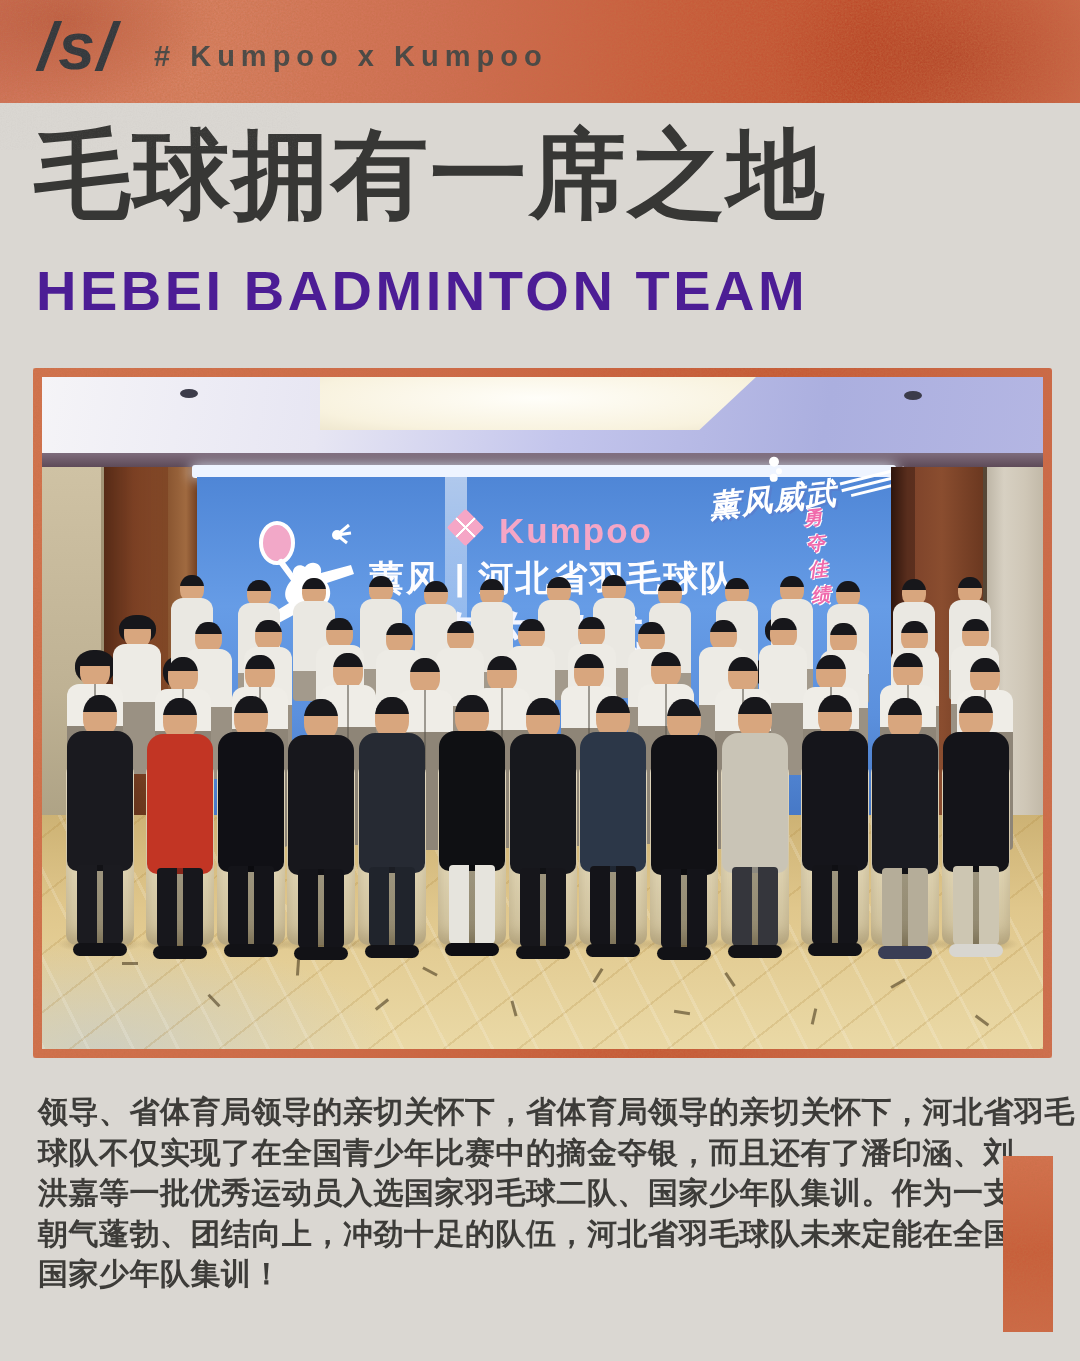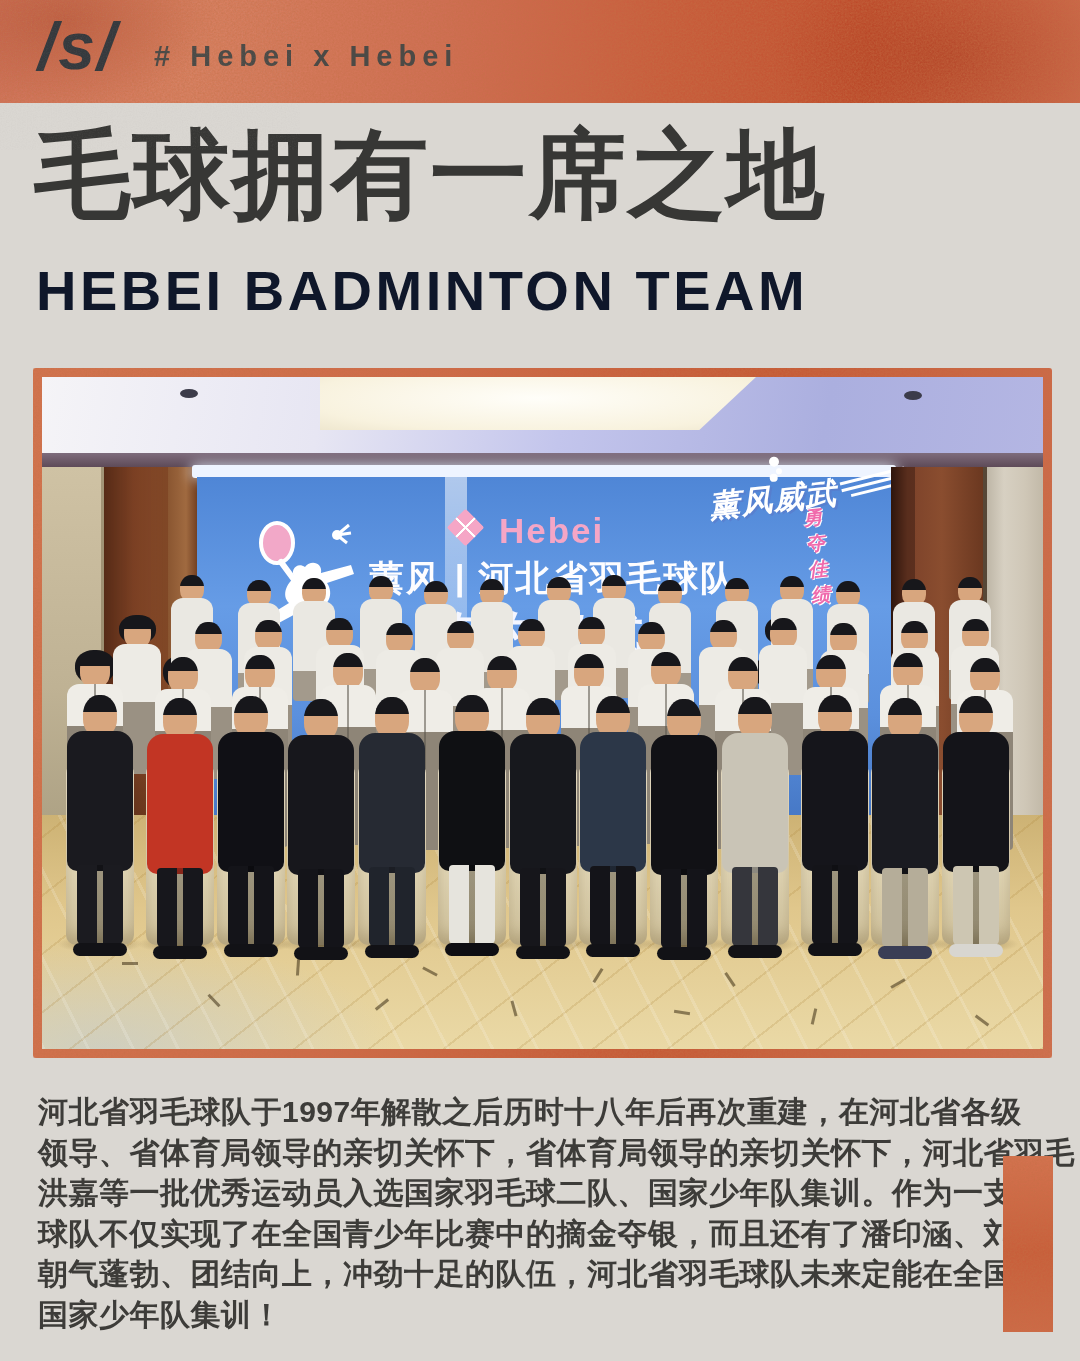--- a/index.html
+++ b/index.html
@@ -11,21 +11,21 @@
     background:linear-gradient(94deg,#d1735a 0%,#d98162 18%,#d07055 40%,#c85c3b 62%,#c14f2e 80%,#cd6a4b 100%);}
   .topbar .blotch{position:absolute;inset:0;background:
     radial-gradient(220px 120px at 6% 20%,rgba(140,35,8,.30),transparent 70%),
     radial-gradient(260px 140px at 88% 55%,rgba(140,30,5,.28),transparent 70%);}
   .slogo{position:absolute;left:38px;top:8px;font-size:66px;font-weight:800;font-style:italic;
     color:#35393d;letter-spacing:2px;}
   .tagline{position:absolute;left:154px;top:40px;font-size:29px;font-weight:600;color:#4c4a46;letter-spacing:6px;}
   
   .title-cn{position:absolute;left:34px;top:122px;font-size:97px;line-height:1.1;font-weight:700;
     color:#373735;letter-spacing:2px;}
-  .title-en{position:absolute;left:36px;top:258px;font-size:56px;font-weight:700;color:#0f172a;letter-spacing:3.5px;}
+  .title-en{position:absolute;left:36px;top:258px;font-size:56px;font-weight:700;color:#4c1d95;letter-spacing:3.5px;}
   
   .frame{position:absolute;left:33px;top:368px;width:1019px;height:690px;border-radius:3px;
     background:linear-gradient(100deg,#d0ущ6b49,#d0704e 30%,#c65a36 60%,#cf6b49 100%);
     background:linear-gradient(100deg,#d2744f 0%,#cf6b49 35%,#c65a36 65%,#cf7050 100%);}
   .photo{position:absolute;left:9px;top:9px;width:1001px;height:672px;overflow:hidden;background:#9d9db8;}
   
   .ceiling{position:absolute;left:0;top:0;width:1001px;height:78px;
     background:linear-gradient(100deg,#f5f4f7 0%,#e7e6f3 28%,#c3c5ec 52%,#abafdf 78%,#b4b6e3 100%);}
   .lightpanel{position:absolute;left:278px;top:0;width:436px;height:53px;
     background:radial-gradient(ellipse at 50% 40%,#fffef9 0%,#f8f2de 75%,#efe7cf 100%);
@@ -102,21 +102,21 @@
 </svg>
 
 <div class="page">
 
   <div class="topbar">
     <div class="blotch"></div>
     <svg class="gr">
         <rect width="100%" height="100%" filter="url(#grRed)" opacity="0.55"></rect>
       </svg>
     <div class="slogo">/s/</div>
-    <div class="tagline"># Hebei x Hebei</div>
+    <div class="tagline"># Kumpoo x Kumpoo</div>
   </div>
 
   <h1 class="title-cn" style="margin:0;position:absolute">毛球拥有一席之地</h1>
   <h2 class="title-en" style="margin:0;position:absolute">HEBEI BADMINTON TEAM</h2>
 
   <div class="frame">
     <svg class="gr">
         <rect width="100%" height="100%" filter="url(#grRed)" opacity="0.5"></rect>
       </svg>
     <div class="photo">
@@ -135,21 +135,21 @@
 
         <svg width="160" height="120" viewBox="0 0 160 120" style="position:absolute;left:28px;top:42px">
           <ellipse cx="52" cy="24" rx="16" ry="20" fill="#f2a8c8" stroke="#ffffff" stroke-width="4"></ellipse>
           <line x1="56" y1="43" x2="70" y2="62" stroke="#ffffff" stroke-width="6" stroke-linecap="round"></line>
           <path fill="#ffffff" d="M70 58 C64 52 72 42 80 48 C86 40 98 44 96 54 L126 46 L129 55 L102 64 C110 76 102 90 90 88 L100 110 L86 112 L76 92 L50 106 L43 97 L64 84 C56 76 62 64 70 58 Z"></path>
           <circle cx="112" cy="16" r="5" fill="#ffffff"></circle>
           <path d="M112 16 L124 6 M112 16 L126 14 M112 16 L122 24" stroke="#ffffff" stroke-width="3"></path>
         </svg>
 
         <div class="kp-diamond"></div>
-        <div class="kp-word">Hebei</div>
+        <div class="kp-word">Kumpoo</div>
 
         <div class="banner">
           <div class="banner-figure"></div>
           <div class="banner-main">薰风威武</div>
           <div class="banner-swoosh"></div>
           <div class="banner-sub">勇夺佳绩</div>
         </div>
 
         <div class="scr-line1">薰风 | 河北省羽毛球队</div>
         <div class="scr-line2">签约仪式</div>
@@ -332,24 +332,23 @@
           <div style="position: absolute; left: 632px; top: 634px; width: 16px; height: 3px; background: rgba(60, 45, 20, 0.55); transform: rotate(9deg);"></div>
           <div style="position: absolute; left: 680px; top: 601px; width: 16px; height: 3px; background: rgba(60, 45, 20, 0.55); transform: rotate(56deg);"></div>
           <div style="position: absolute; left: 764px; top: 638px; width: 16px; height: 3px; background: rgba(60, 45, 20, 0.55); transform: rotate(103deg);"></div>
           <div style="position: absolute; left: 848px; top: 605px; width: 16px; height: 3px; background: rgba(60, 45, 20, 0.55); transform: rotate(150deg);"></div>
           <div style="position: absolute; left: 932px; top: 642px; width: 16px; height: 3px; background: rgba(60, 45, 20, 0.55); transform: rotate(37deg);"></div>
         </div>
     </div>
   </div>
 
   <div class="article">
-    <div>河北省羽毛球队于1997年解散之后历时十八年后再次重建，在河北省各级</div>
     <div>领导、省体育局领导的亲切关怀下，省体育局领导的亲切关怀下，河北省羽毛</div>
+    <div>球队不仅实现了在全国青少年比赛中的摘金夺银，而且还有了潘印涵、刘</div>
     <div>洪嘉等一批优秀运动员入选国家羽毛球二队、国家少年队集训。作为一支</div>
-    <div>球队不仅实现了在全国青少年比赛中的摘金夺银，而且还有了潘印涵、刘</div>
     <div>朝气蓬勃、团结向上，冲劲十足的队伍，河北省羽毛球队未来定能在全国羽</div>
     <div>国家少年队集训！</div>
   </div>
 
   <div class="redbar">
     <svg class="gr">
         <rect width="100%" height="100%" filter="url(#grRed)" opacity="0.5"></rect>
       </svg>
   </div>
 

